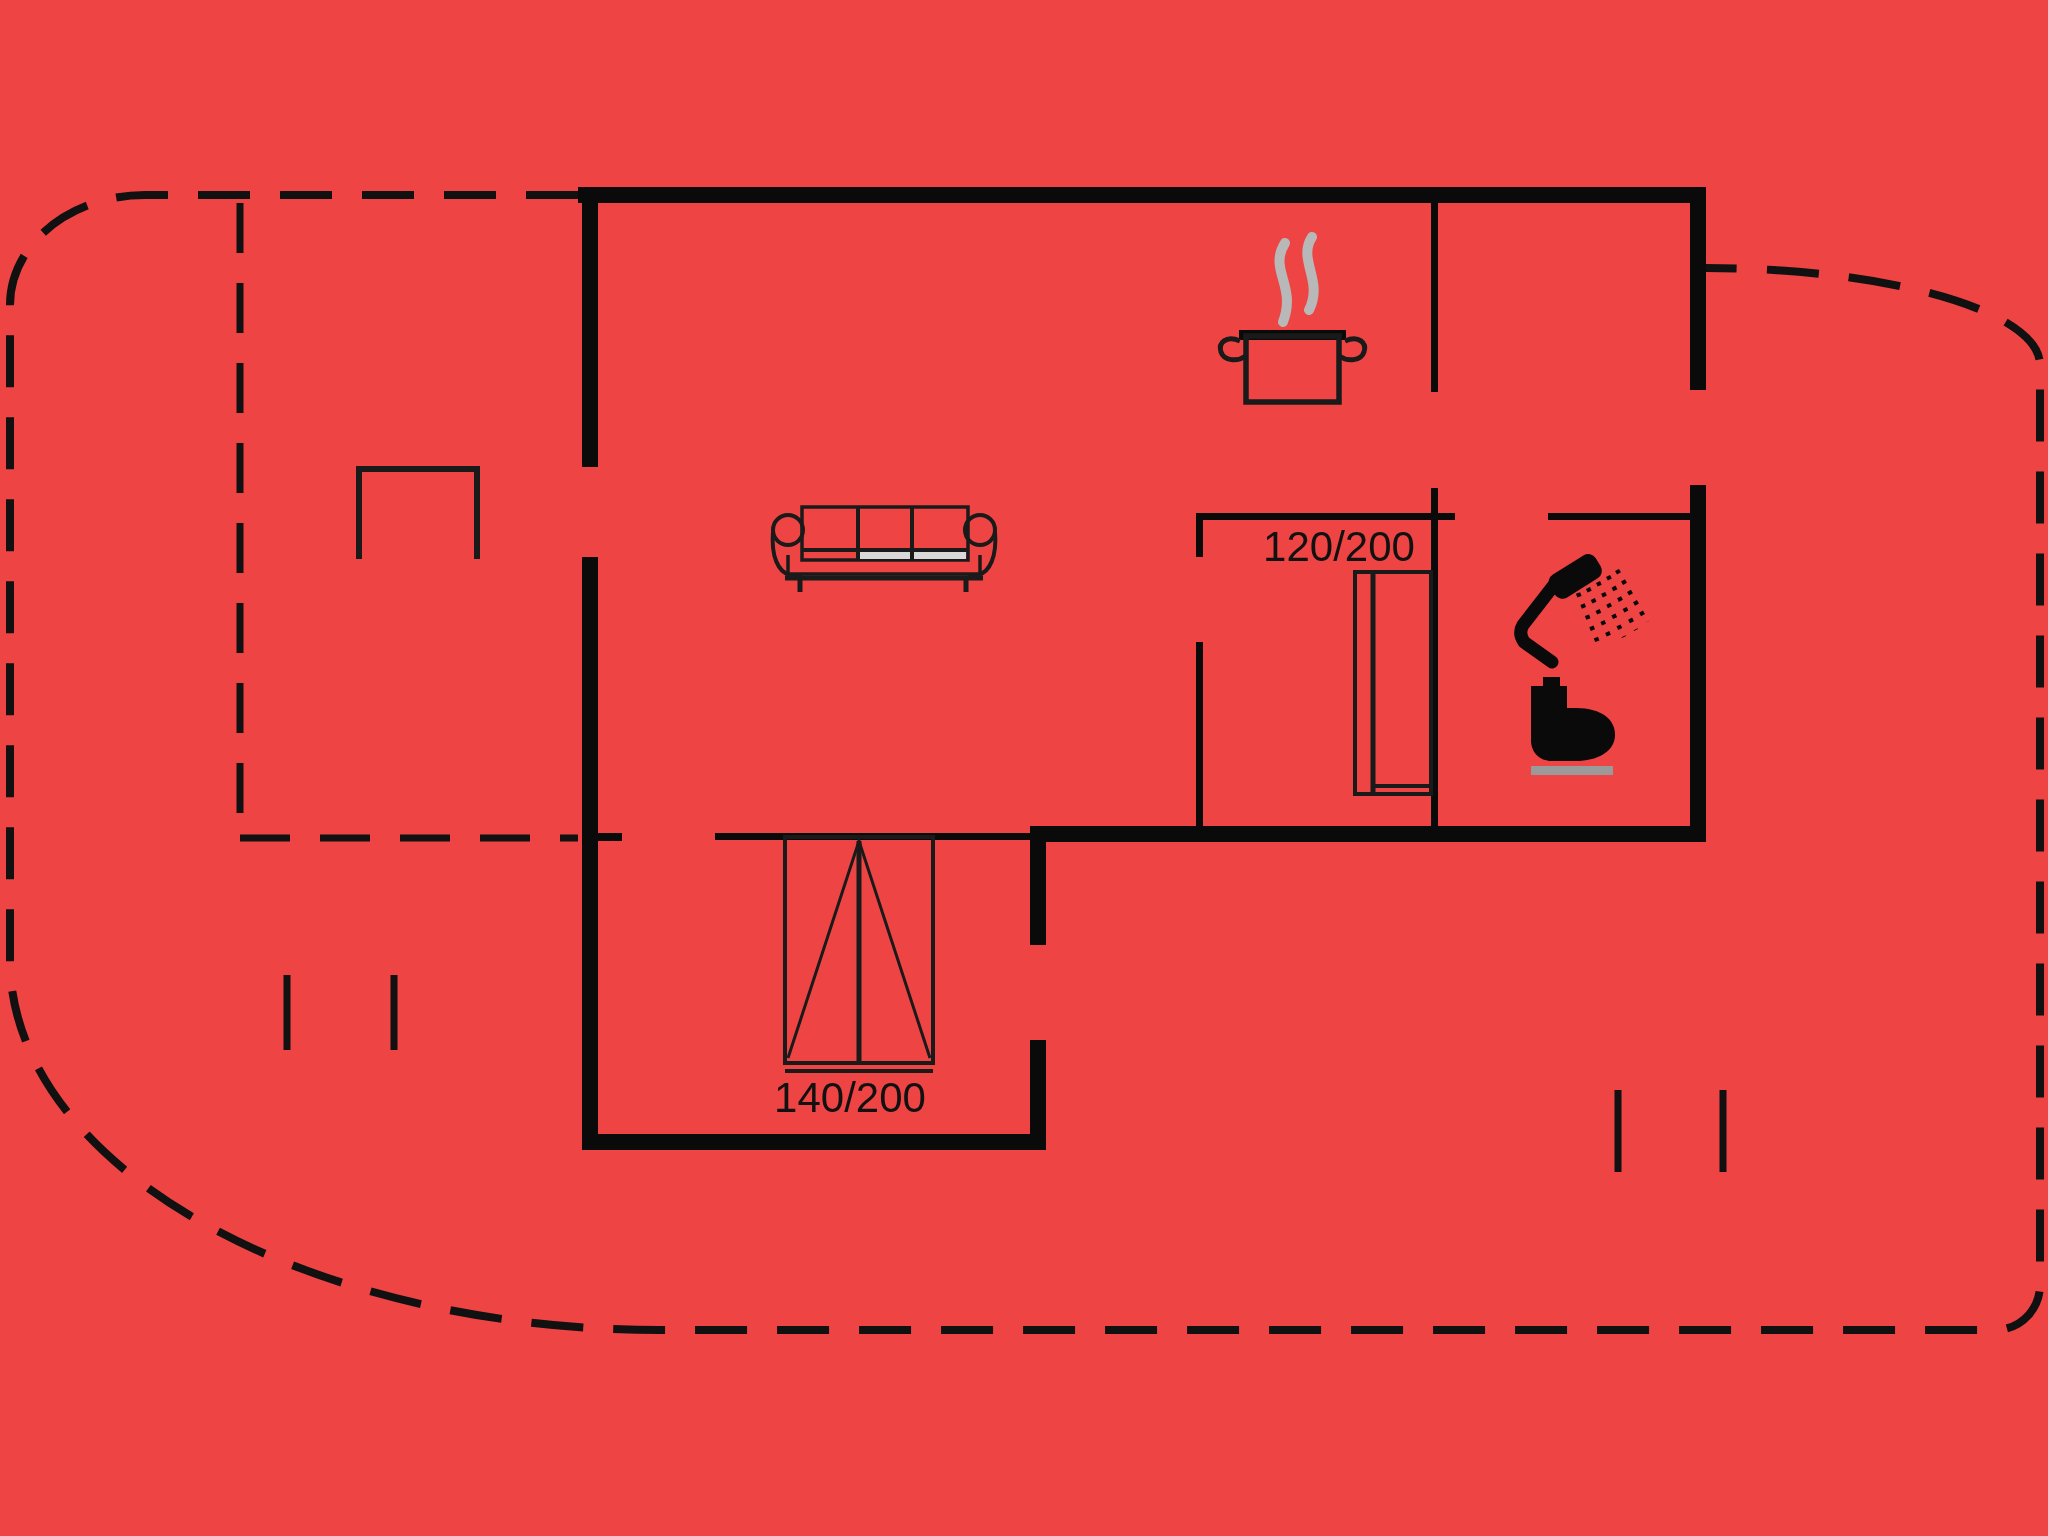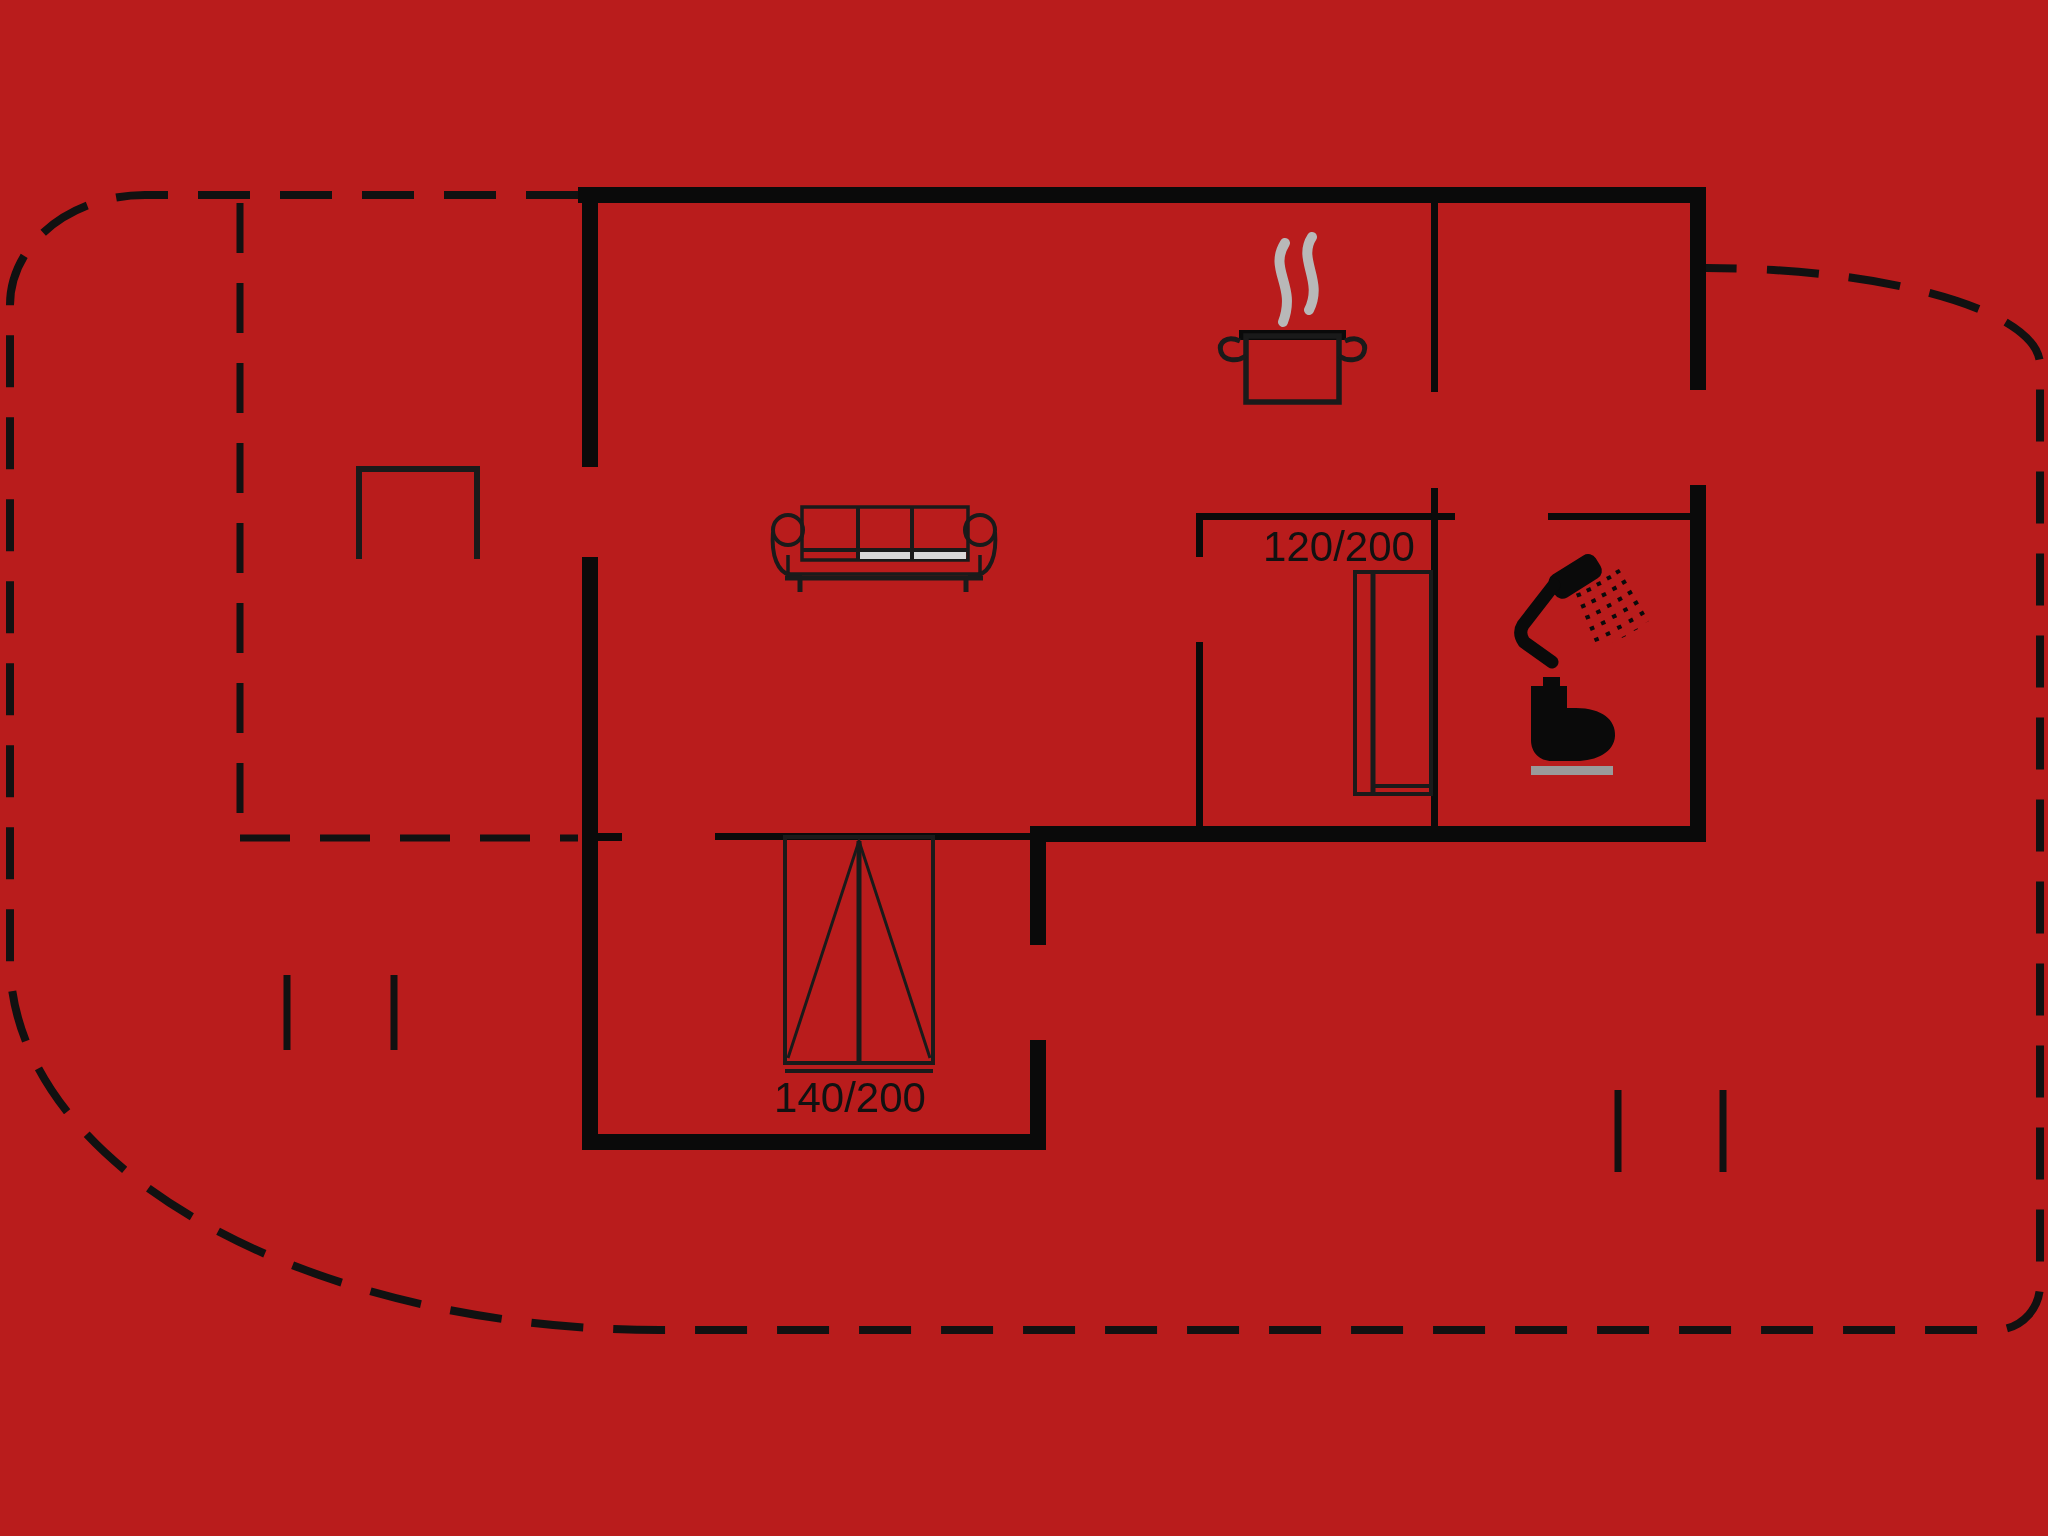--- a/index.html
+++ b/index.html
@@ -1,19 +1,19 @@
 <!DOCTYPE html>
 <html><head>
 <meta charset="utf-8">
 <style>
   html,body{margin:0;padding:0;background:#ffffff;}
   .canvas{
     position:relative;
     width:2048px;height:1536px;
-    background:#b91c1c;
+    background:#ef4444;
     font-family:"Liberation Sans", sans-serif;
     overflow:hidden;
   }
   svg{display:block;width:2048px;height:1536px;}
   .wall{fill:#0a0a0a;stroke:none;}
   .thinline{stroke:#1a1a1a;fill:none;}
   .boundary{stroke:#111111;fill:none;stroke-width:8;stroke-dasharray:52 30;}
   .innerdash{stroke:#111111;fill:none;stroke-width:7;stroke-dasharray:50 30;}
   .stepmark{stroke:#111111;stroke-width:7;fill:none;}
   .bedlabel{fill:#111111;font-family:"Liberation Sans", sans-serif;font-size:42px;text-anchor:middle;}

